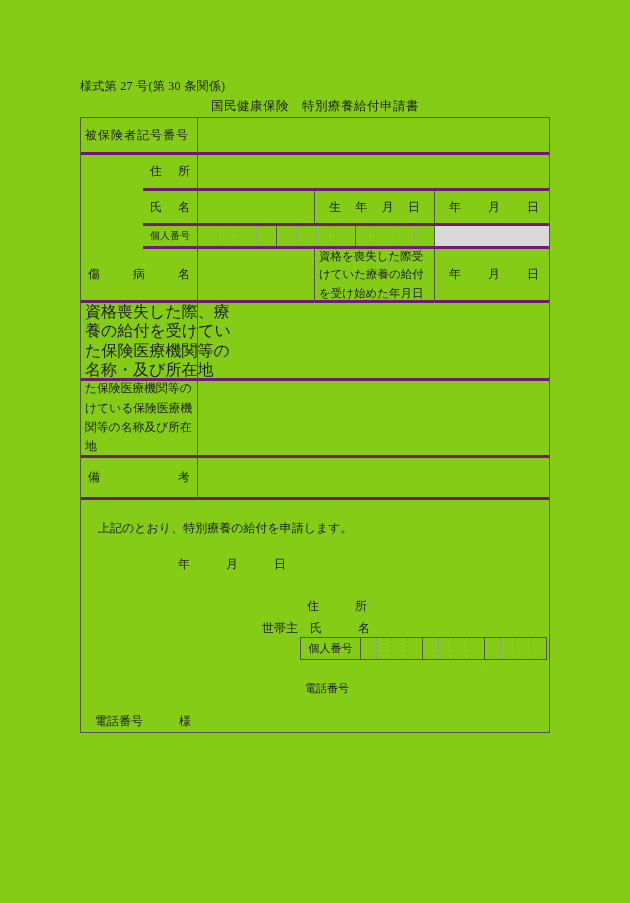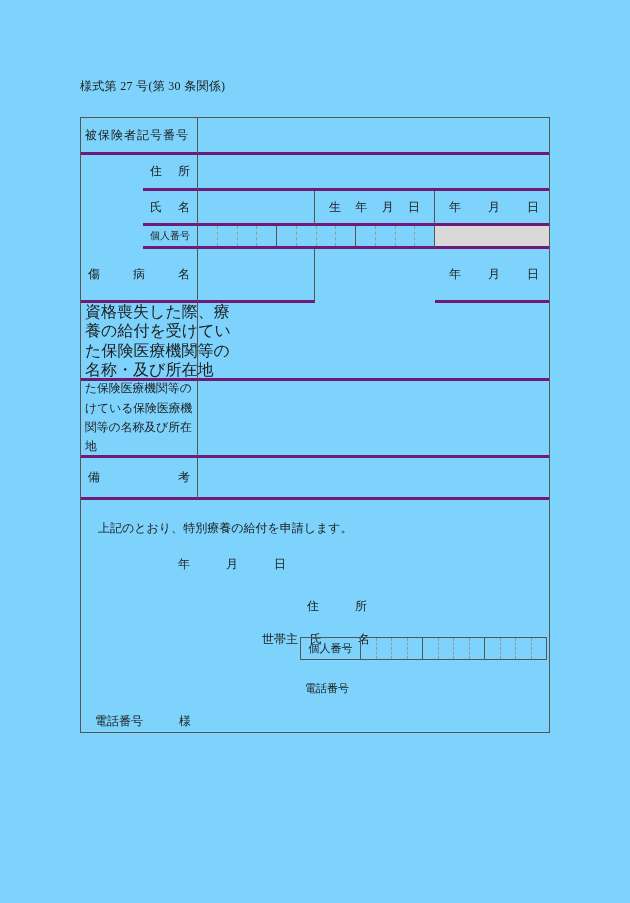--- a/index.html
+++ b/index.html
@@ -1,17 +1,17 @@
 <!DOCTYPE html>
 <html><head>
 <meta charset="utf-8">
 <style>
   html,body{margin:0;padding:0;background:#ffffff;}
   .page{
-    position:relative;width:630px;height:903px;background:#7dd3fc;
+    position:relative;width:630px;height:903px;background:#84cc16;
     font-family:"Liberation Serif","DejaVu Serif",serif;color:#1c1c1c;
     overflow:hidden;
   }
   .form-no{position:absolute;left:80px;top:78px;font-size:12px;letter-spacing:.3px;}
   .form-title{position:absolute;left:80px;top:98px;width:470px;text-align:center;font-size:12.5px;letter-spacing:.5px;}
   .sheet{position:absolute;left:80px;top:117px;width:470px;height:616px;border:1px solid #555;box-sizing:border-box;}
   .cell{position:absolute;box-sizing:border-box;font-size:12px;}
   .bR{border-right:1px solid #555;}
   .bB{border-bottom:3px solid #701a75;}
   .vcenter{display:flex;align-items:center;}
@@ -28,20 +28,21 @@
   .pn-box{position:absolute;border:1px solid #555;box-sizing:border-box;display:flex;}
   .pn-label{width:60px;border-right:1px solid #555;display:flex;align-items:center;justify-content:center;font-size:11px;box-sizing:border-box;}
   .pn-digits{flex:1;display:flex;}
 </style>
 </head>
 <body>
 
 <div class="page">
 
   <div class="form-no">様式第 27 号(第 30 条関係)</div>
+  <div class="form-title">国民健康保険　特別療養給付申請書</div>
 
   <div class="sheet">
 
     <div class="cell bR bB vcenter" style="left:0;top:0;width:117px;height:37px;padding:0 4px;letter-spacing:1px;">
       <span>被保険者記号番号</span>
     </div>
     <div class="cell bB" style="left:117px;top:0;width:351px;height:37px;"></div>
 
 
     <div class="cell bR bB spread" style="left:62px;top:37px;width:55px;height:36px;">
@@ -85,20 +86,25 @@
       <div class="dg last"></div>
     </div>
     <div class="cell bB gray" style="left:354px;top:108px;width:114px;height:23px;"></div>
 
     <div class="cell bR bB spread" style="left:0;top:131px;width:117px;height:54px;">
       <span>傷</span>
       <span>病</span>
       <span>名</span>
     </div>
     <div class="cell bR bB" style="left:117px;top:131px;width:117px;height:54px;"></div>
+    <div class="cell bR bB pre" style="left:234px;top:131px;width:120px;height:54px;padding:0 4px;font-size:11.5px;line-height:18.5px;">
+      <span>資格を喪失した際受
+けていた療養の給付
+を受け始めた年月日</span>
+    </div>
     <div class="cell bB spread" style="left:354px;top:131px;width:114px;height:54px;padding:0 10px 0 14px;">
       <span>年</span>
       <span>月</span>
       <span>日</span>
     </div>
 
     <div class="cell bR bB pre" style="left:0;top:185px;width:117px;height:78px;padding:0 4px;font-size:16px;line-height:19.3px;">
       <span>資格喪失した際、療
 養の給付を受けてい
 た保険医療機関等の
@@ -121,21 +127,21 @@
     <div class="cell bB" style="left:117px;top:340px;width:351px;height:42px;"></div>
 
     <div class="cell" style="left:0;top:382px;width:468px;height:232px;">
 
       <div class="decl-item" style="left:17px;top:20px;">上記のとおり、特別療養の給付を申請します。</div>
 
       <div class="decl-item" style="left:97px;top:56px;">年　　　月　　　日</div>
 
       <div class="decl-item" style="left:226px;top:98px;">住　　　所</div>
 
-      <div class="decl-item" style="left:181px;top:120px;margin-top:11px;">世帯主　氏　　　名</div>
+      <div class="decl-item" style="left:181px;top:120px;">世帯主　氏　　　名</div>
 
       <div class="pn-box" style="left:219px;top:137px;width:247px;height:23px;">
         <div class="pn-label">
           <span>個人番号</span>
         </div>
         <div class="pn-digits">
           <div class="dg"></div>
           <div class="dg"></div>
           <div class="dg"></div>
           <div class="dg s"></div>

